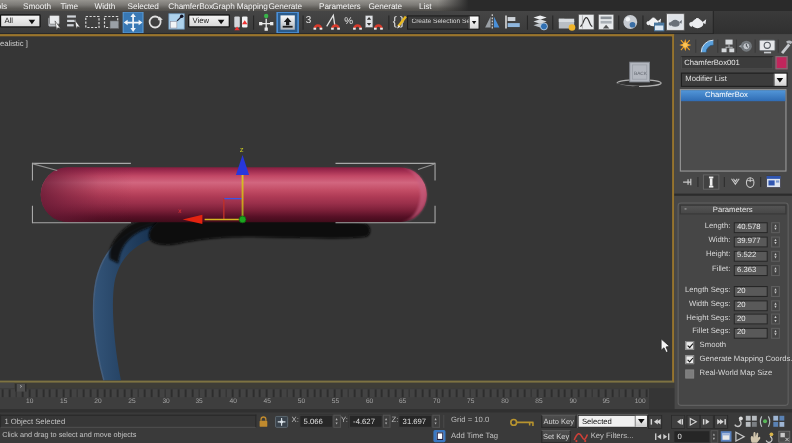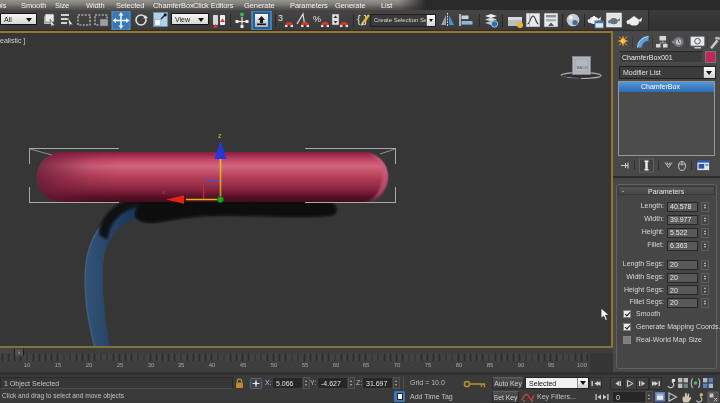--- a/index.html
+++ b/index.html
@@ -57,25 +57,25 @@
 .sspn:after { content:""; position:absolute; left:1.2px; bottom:2px; border-left:1.8px solid transparent; border-right:1.8px solid transparent; border-top:2.4px solid #b4b4b4; }
 .sbtn { position:absolute; height:12px; background:linear-gradient(#4e4e4e,#3c3c3c); border:1px solid #2a2a2a; border-top-color:#5e5e5e; color:#d4d4d4; font-size:6.8px; text-align:center; line-height:11px; }
 </style>
 </head>
 <body>
 <div id="app">
   <div id="menubar" class="abs">
     <div class="abs" style="left:398px; top:0; width:322px; height:10px; background:linear-gradient(90deg, rgba(42,42,42,0), #2a2a2a 28px);"></div>
     <span style="left:-3px">ols</span>
     <span style="left:21px">Smooth</span>
-    <span style="left:55px">Size</span>
+    <span style="left:55px">Time</span>
     <span style="left:86px">Width</span>
     <span style="left:116px">Selected</span>
     <span style="left:153px">ChamferBox</span>
-    <span style="left:193px">Click Editors</span>
+    <span style="left:193px">Graph Mapping</span>
     <span style="left:244px">Generate</span>
     <span style="left:290px">Parameters</span>
     <span style="left:335px">Generate</span>
     <span style="left:381px">List</span>
   </div>
   <div id="toolbar" class="abs">
     <div class="abs" style="left:648px; top:0; width:72px; height:21px; background:linear-gradient(#3a3a3a,#303030); border-left:1px solid #262626;"></div>
     <div class="comboW" style="left:0px; top:3px; width:37px;">
         <span class="txt">All</span>
       </div>

